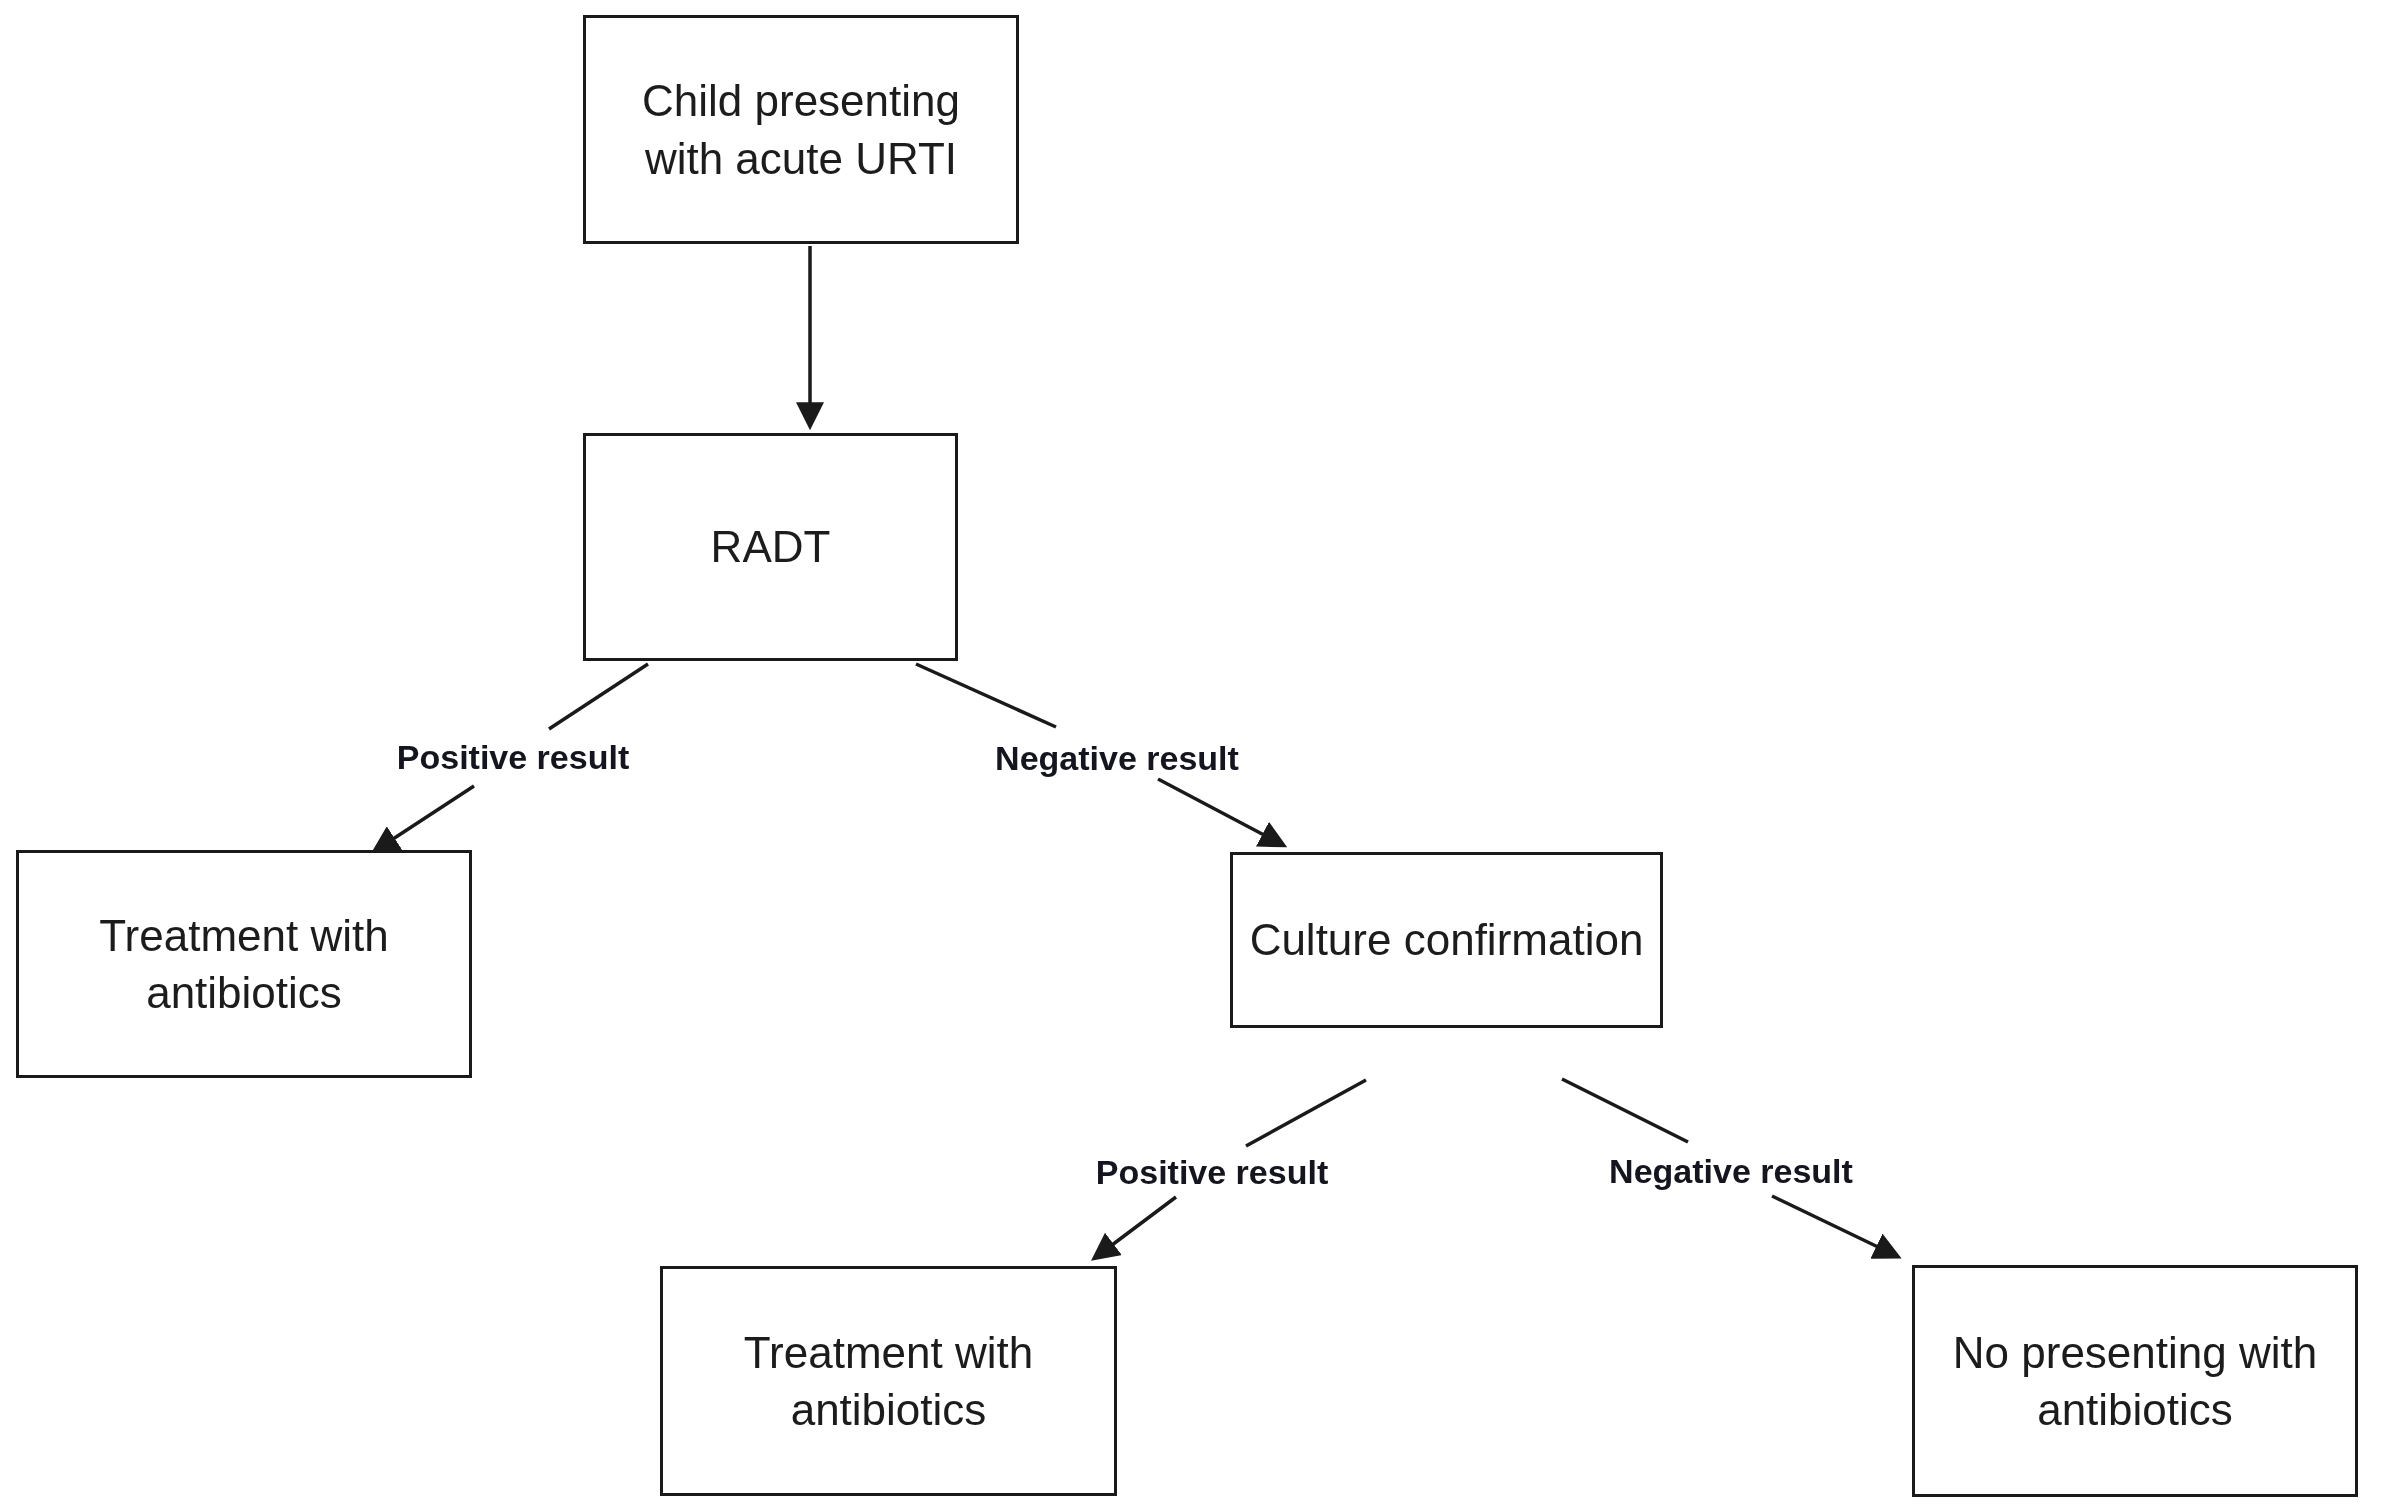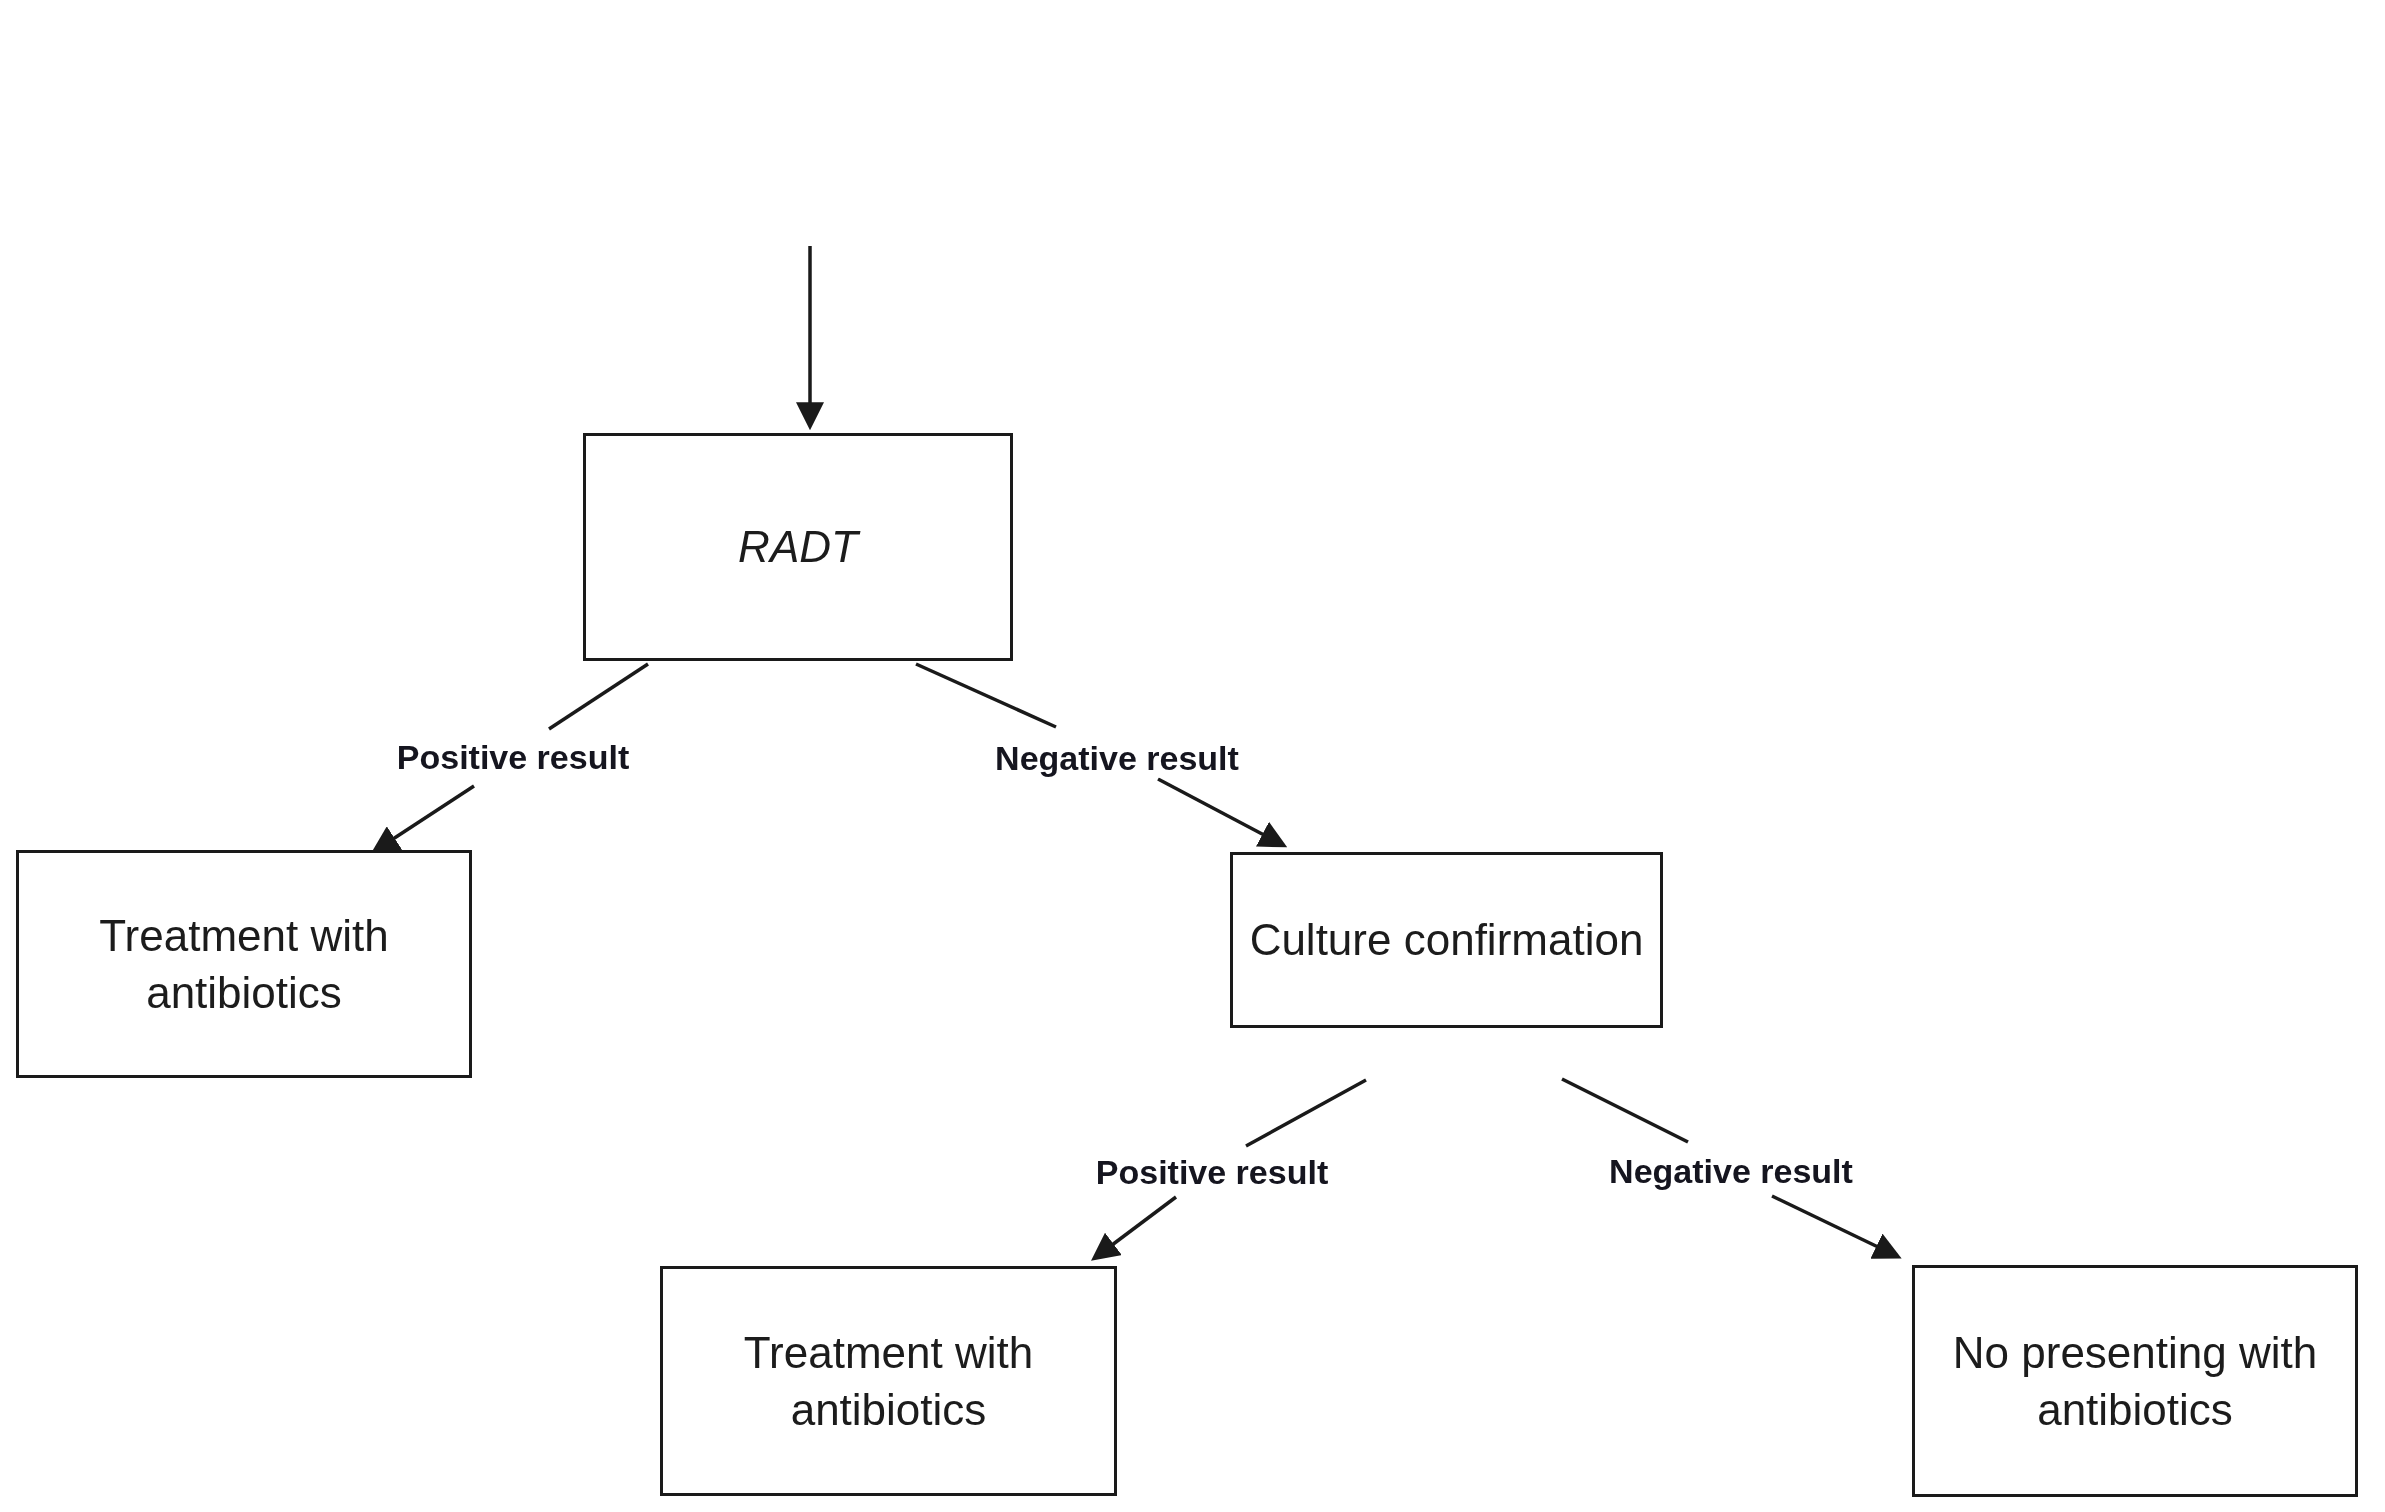--- a/index.html
+++ b/index.html
@@ -41,21 +41,21 @@
     transform: translate(-50%, -50%);
     font-size: 34px;
     font-weight: 600;
     color: #15151f;
     white-space: nowrap;
     background: #ffffff;
     padding: 0 6px;
   }
   
   #node-child-urti              { left: 583px;  top: 15px;   width: 436px; height: 229px; }
-  #node-radt                    { left: 583px;  top: 433px;  width: 430px; height: 228px; font-style: italic; }
+  #node-radt                    { left: 583px;  top: 433px;  width: 375px; height: 228px; }
   #node-treatment-left          { left: 16px;   top: 850px;  width: 456px; height: 228px; }
   #node-culture-confirmation    { left: 1230px; top: 852px;  width: 433px; height: 176px; }
   #node-treatment-center        { left: 660px;  top: 1266px; width: 457px; height: 230px; }
   #node-no-treatment            { left: 1912px; top: 1265px; width: 446px; height: 232px; }
   
   #edge-label-radt-positive     { left: 513px;  top: 757px; }
   #edge-label-radt-negative     { left: 1117px; top: 758px; }
   #edge-label-culture-positive  { left: 1212px; top: 1172px; }
   #edge-label-culture-negative  { left: 1731px; top: 1171px; }
 </style>
@@ -79,20 +79,23 @@
     <line x1="916" y1="664" x2="1056" y2="727" stroke="#1a1a1a" stroke-width="3.5"></line>
     <line x1="1158" y1="779" x2="1264" y2="835" stroke="#1a1a1a" stroke-width="3.5" marker-end="url(#arrowhead)"></line>
 
     <line x1="1366" y1="1080" x2="1246" y2="1146" stroke="#1a1a1a" stroke-width="3.5"></line>
     <line x1="1176" y1="1197" x2="1112" y2="1245" stroke="#1a1a1a" stroke-width="3.5" marker-end="url(#arrowhead)"></line>
 
     <line x1="1562" y1="1079" x2="1688" y2="1142" stroke="#1a1a1a" stroke-width="3.5"></line>
     <line x1="1772" y1="1196" x2="1878" y2="1247" stroke="#1a1a1a" stroke-width="3.5" marker-end="url(#arrowhead)"></line>
   </svg>
 
+  <div class="node" id="node-child-urti">
+    <span>Child presenting with acute URTI</span>
+  </div>
 
   <div class="node" id="node-radt">
     <span>RADT</span>
   </div>
 
   <div class="node" id="node-treatment-left">
     <span>Treatment with antibiotics</span>
   </div>
 
   <div class="node" id="node-culture-confirmation">

